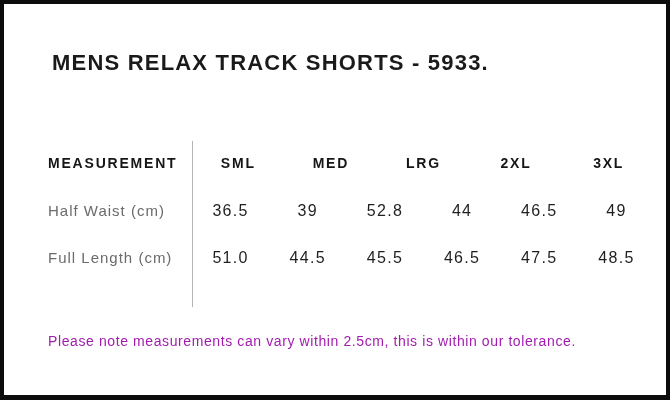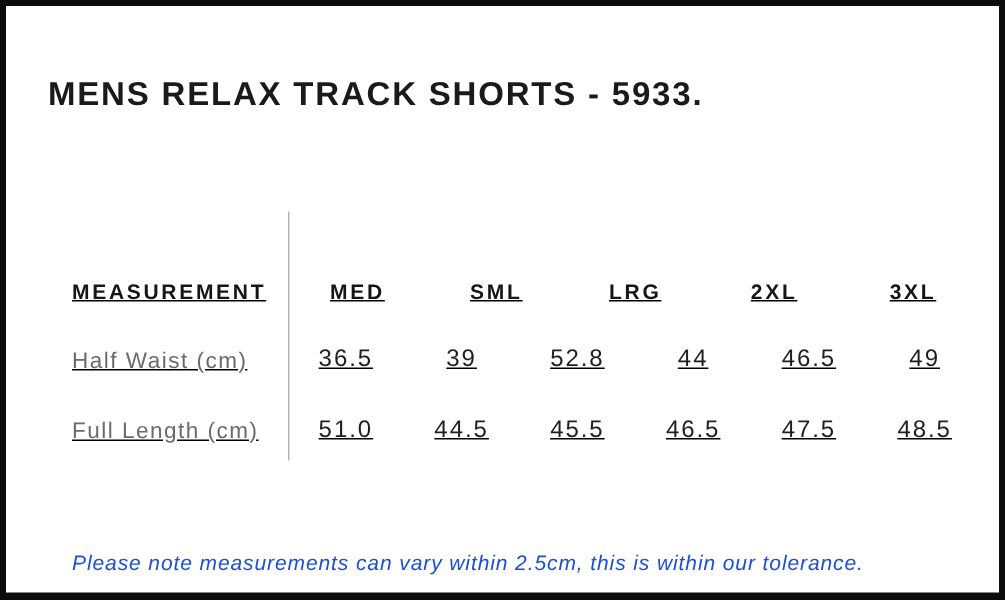--- a/index.html
+++ b/index.html
@@ -17,21 +17,21 @@
   .frame {
     position: absolute;
     inset: 0;
     background: #ffffff;
     border: 4px solid #0c0c0c;
     border-bottom-width: 5px;
     box-sizing: border-box;
   }
   .page-title {
     position: absolute;
-    left: 28px;
+    left: 48px;
     top: 46px;
     margin: 0;
     font-size: 22px;
     font-weight: bold;
     letter-spacing: 1.2px;
     color: #1a1a1a;
     white-space: nowrap;
   }
   .size-table {
     position: absolute;
@@ -46,22 +46,21 @@
     width: 1px;
     height: 166px;
     background: #b5b5b5;
   }
   .rows {
     padding-top: 14px;
   }
   .row {
     display: flex;
     height: 47px;
-    align-items: flex-end;
-    text-decoration: underline;
+    align-items: flex-start;
   }
   .cell {
     flex: 1;
     text-align: center;
     font-size: 16px;
     letter-spacing: 1.3px;
     color: #1f1f1f;
     white-space: nowrap;
   }
   .label-cell {
@@ -75,44 +74,43 @@
     font-size: 14px;
   }
   .row-label {
     color: #6b6b6b;
     font-size: 15px;
     letter-spacing: 1px;
   }
   .tolerance-note {
     position: absolute;
     left: 44px;
-    top: 363px;
+    top: 329px;
     margin: 0;
-    font-style: italic;
-    color: #1d4ed8;
+    color: #a21caf;
     font-size: 14px;
     letter-spacing: 0.6px;
     white-space: nowrap;
   }
 </style>
 </head>
 <body>
 
 <div class="frame">
 
   <h1 class="page-title">MENS RELAX TRACK SHORTS - 5933.</h1>
 
   <div class="size-table">
     <div class="col-divider"></div>
     <div class="rows">
 
       <div class="row">
         <div class="cell label-cell header-cell">MEASUREMENT</div>
+        <div class="cell header-cell">SML</div>
         <div class="cell header-cell">MED</div>
-        <div class="cell header-cell">SML</div>
         <div class="cell header-cell">LRG</div>
         <div class="cell header-cell">2XL</div>
         <div class="cell header-cell">3XL</div>
       </div>
 
       <div class="row">
         <div class="cell label-cell row-label">Half Waist (cm)</div>
         <div class="cell">36.5</div>
         <div class="cell">39</div>
         <div class="cell">52.8</div>

